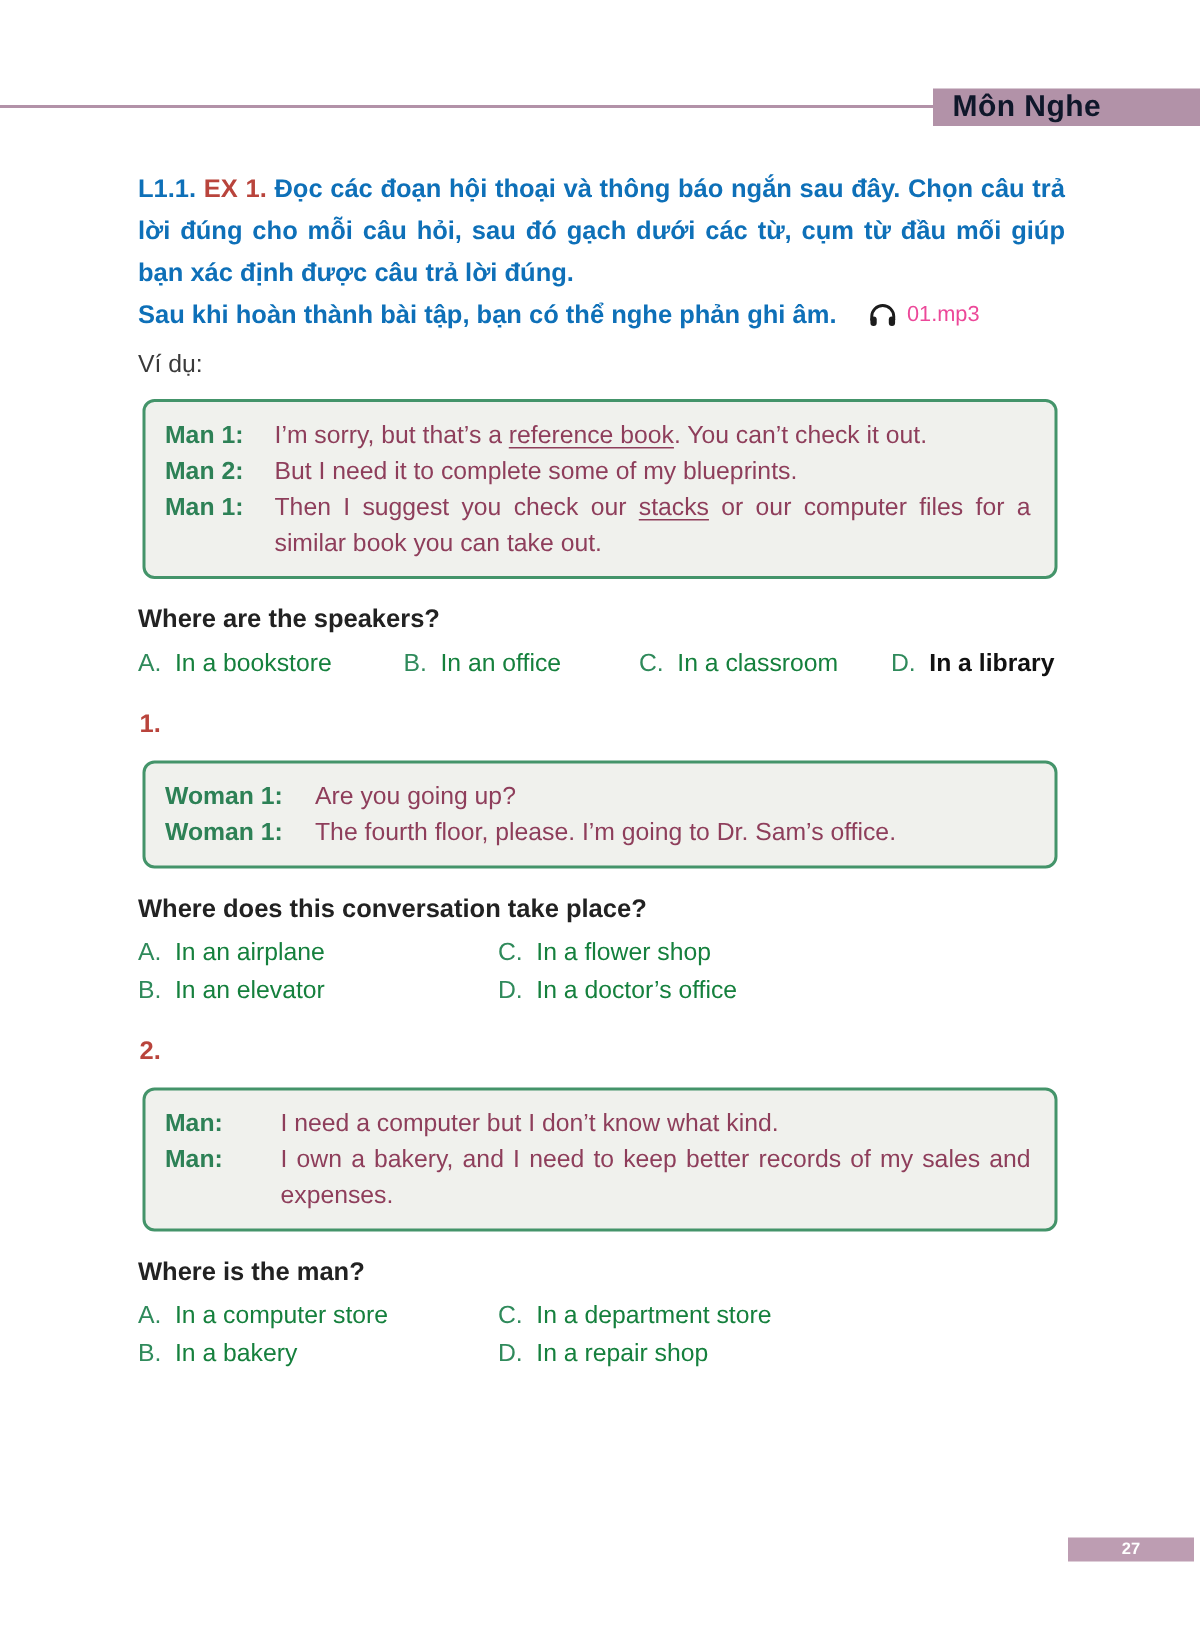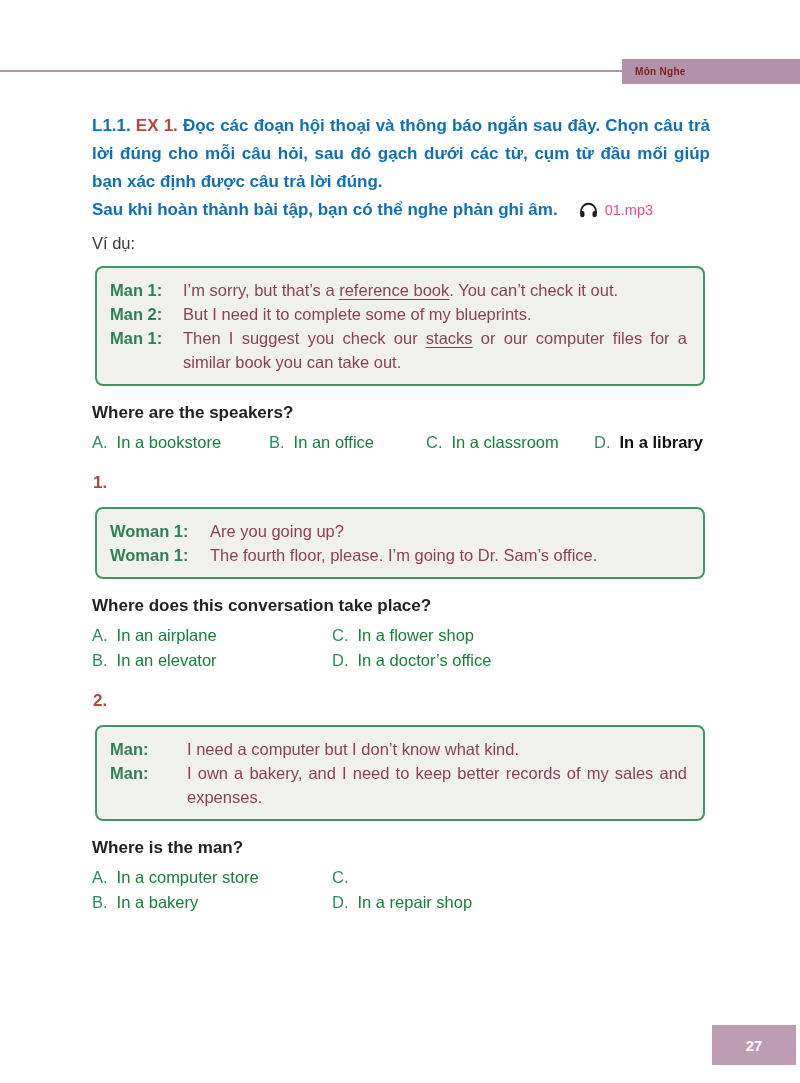--- a/index.html
+++ b/index.html
@@ -5,21 +5,21 @@
   html,body { margin:0; padding:0; background:#ffffff; }
   .page {
     position:relative; width:800px; height:1083px; background:#ffffff;
     font-family:"Liberation Sans", sans-serif; overflow:hidden;
   }
 
   
   .header-rule { position:absolute; left:0; top:70px; width:624px; height:2px; background:#b292a8; }
   .header-tab {
     position:absolute; left:622px; top:59px; width:178px; height:25px;
-    background:#b292a8; color:#7f1d1d; font-weight:700; font-size:10px;
+    background:#b292a8; color:#0f172a; font-weight:700; font-size:20px;
     line-height:25px; padding-left:13px; box-sizing:border-box; letter-spacing:.3px;
   }
 
   
   .content { position:absolute; left:92px; top:112px; width:618px; }
 
   .instruction {
     margin:0; font-size:17px; font-weight:700; line-height:28px;
     text-align:justify; color:#0e70b8;
   }
@@ -56,22 +56,22 @@
   .options { margin-top:5px; display:grid; font-size:16.5px; line-height:25px; }
   .options-4 { grid-template-columns:177px 157px 168px auto; }
   .options-2col { grid-template-columns:240px auto; grid-auto-flow:column; grid-template-rows:repeat(2,auto); }
   .opt { display:flex; }
   .opt-letter { color:#2f8a5b; margin-right:9px; }
   .opt-text { color:#15803d; }
   .opt-bold { color:#111111; font-weight:700; }
 
   
   .page-number-badge {
-    position:absolute; left:712px; top:1025px; width:84px; height:40px;
-    background:#bd9db2; color:#ffffff; font-weight:700; font-size:15px;
+    position:absolute; left:712px; top:1025px; width:84px; height:16px;
+    background:#bd9db2; color:#ffffff; font-weight:700; font-size:11px;
     display:flex; align-items:center; justify-content:center;
   }
 </style>
 </head>
 <body>
 
 <div class="page">
 
   <div class="header-rule"></div>
   <div class="header-tab">
@@ -182,20 +182,21 @@
         <div class="opt">
           <span class="opt-letter">A.</span>
           <span class="opt-text">In a computer store</span>
         </div>
         <div class="opt">
           <span class="opt-letter">B.</span>
           <span class="opt-text">In a bakery</span>
         </div>
         <div class="opt">
           <span class="opt-letter">C.</span>
+          <span class="opt-text">In a department store</span>
         </div>
         <div class="opt">
           <span class="opt-letter">D.</span>
           <span class="opt-text">In a repair shop</span>
         </div>
       </div>
 
   </main>
 
   <div class="page-number-badge">

